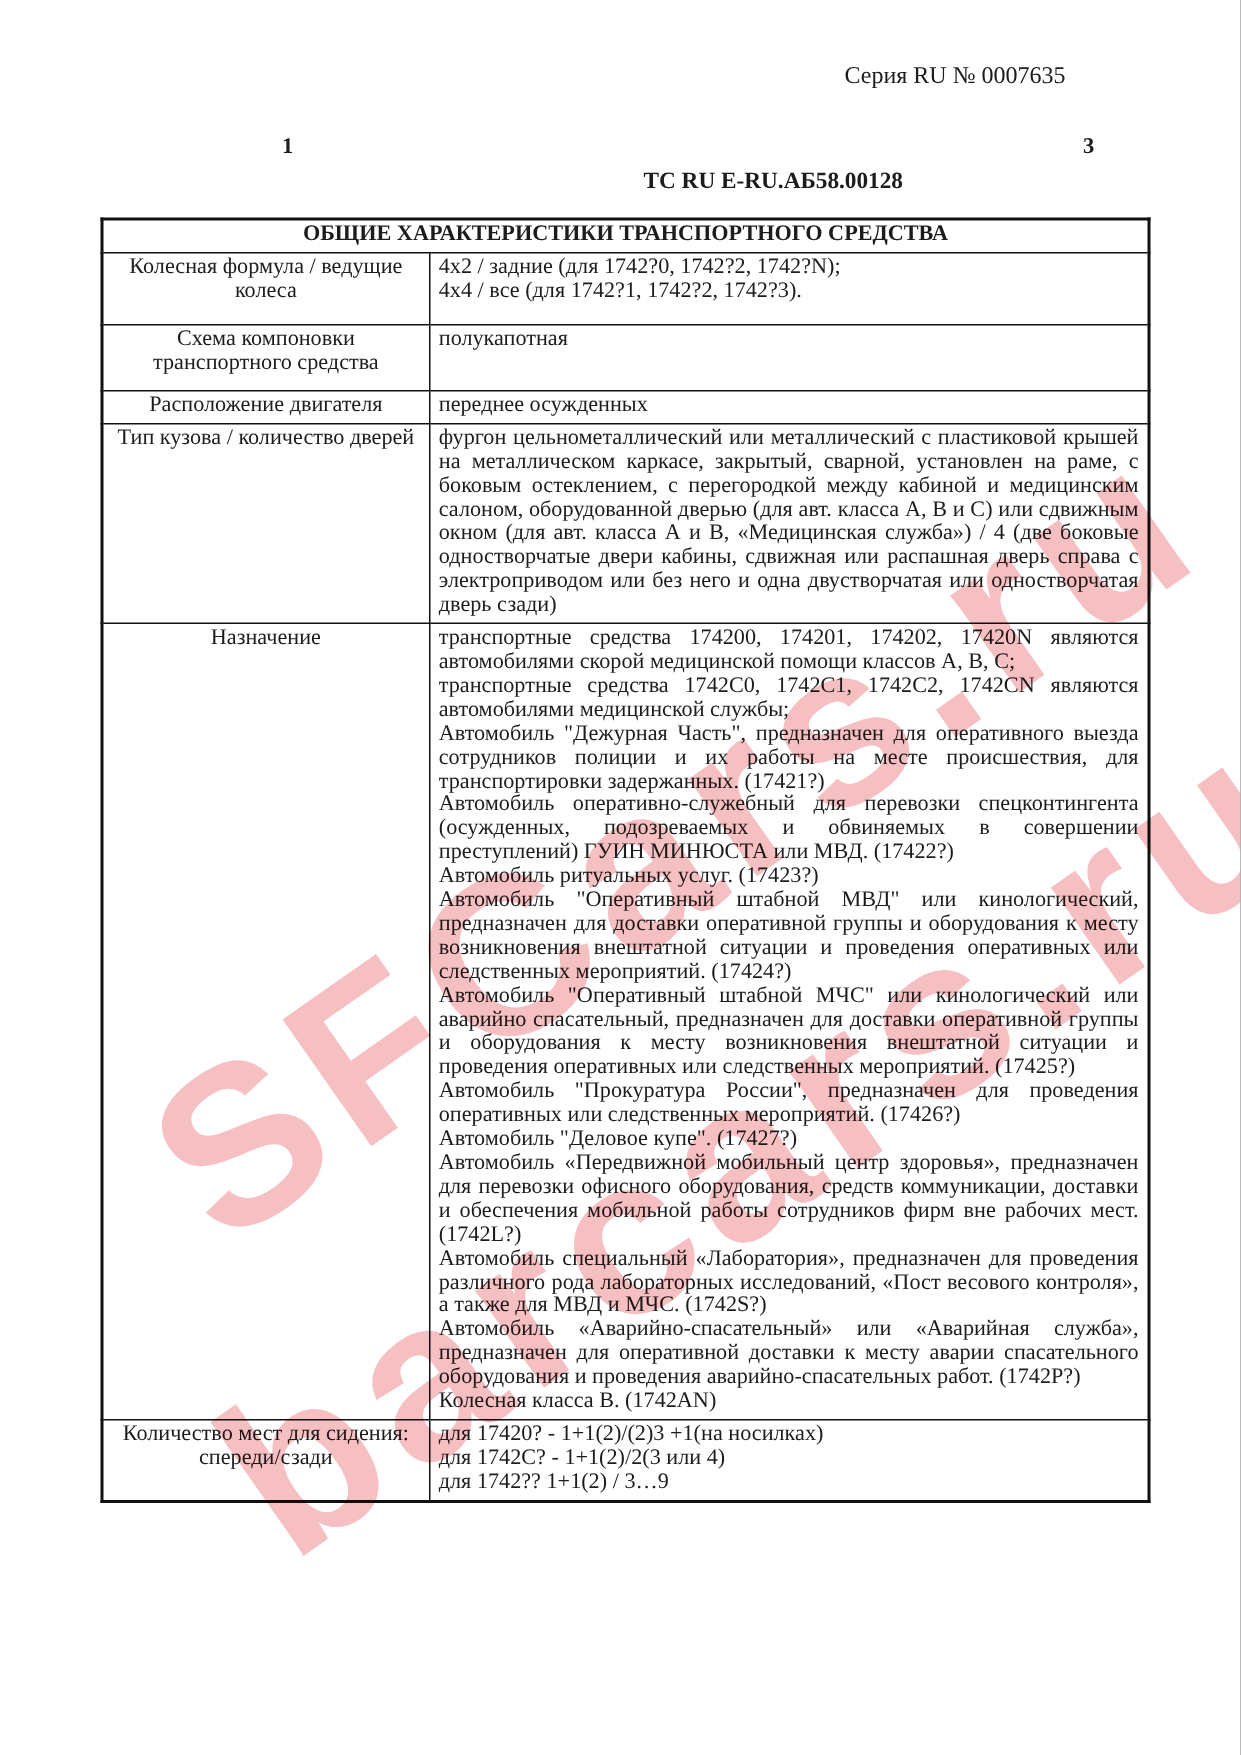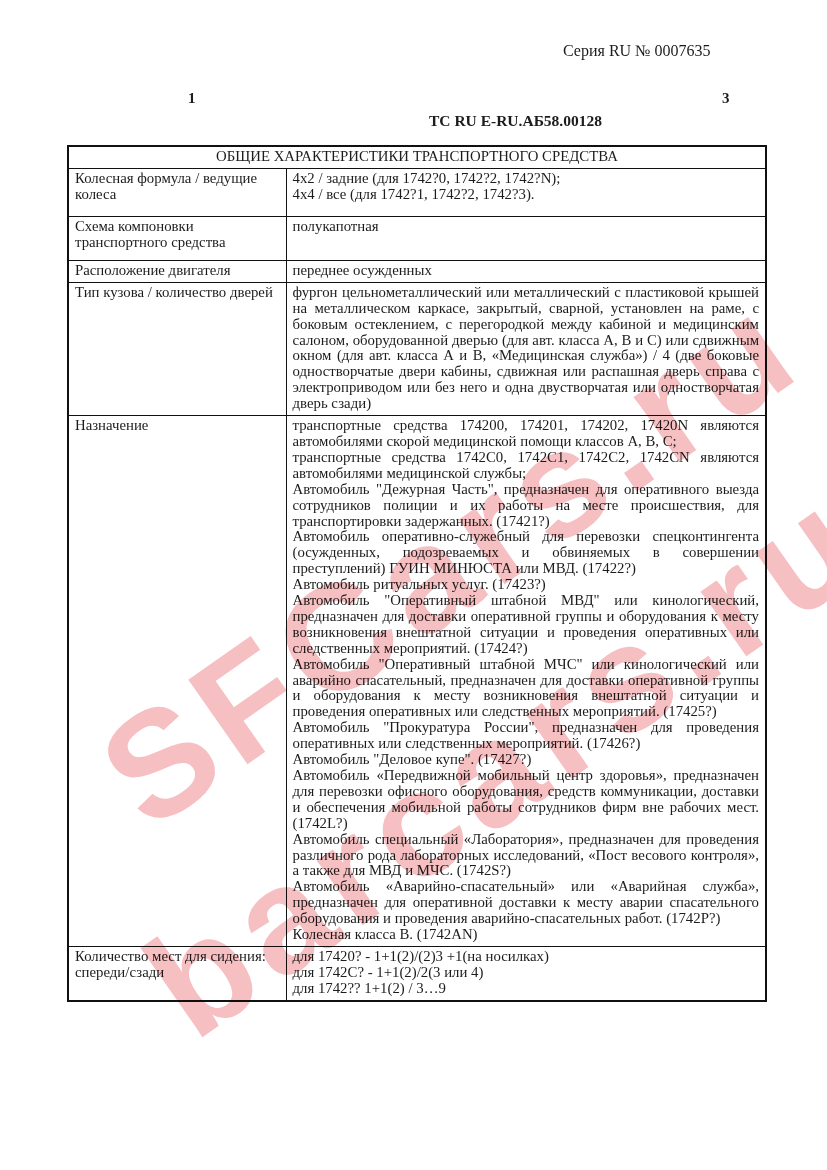--- a/index.html
+++ b/index.html
@@ -28,25 +28,25 @@
   .col-label{width:218px;}
   table.chars td{
     border:1px solid #111;
     vertical-align:top;
     padding:2px 6px 3px 6px;
     font-size:14.8px;
     line-height:15.9px;
   }
   td.ttl{
     text-align:center;
-    font-weight:normal;
+    font-weight:bold;
     font-size:15.2px;
     padding:6px 4px 7px 4px;
   }
-  td.c-label{white-space:pre-line;}
+  td.c-label{white-space:pre-line;text-align:center;}
   tbody tr:nth-child(2) td{height:42px;}
   tbody tr:nth-child(3) td{height:38px;}
   td.c-value .para{margin:0;}
   td.c-value.align-center .para{}
   td.c-value.align-left .para{text-align:left;}
   td.c-value.align-justify .para{text-align:justify;}
 
   .wm{
     position:absolute;
     font-family:"Liberation Sans", sans-serif;

